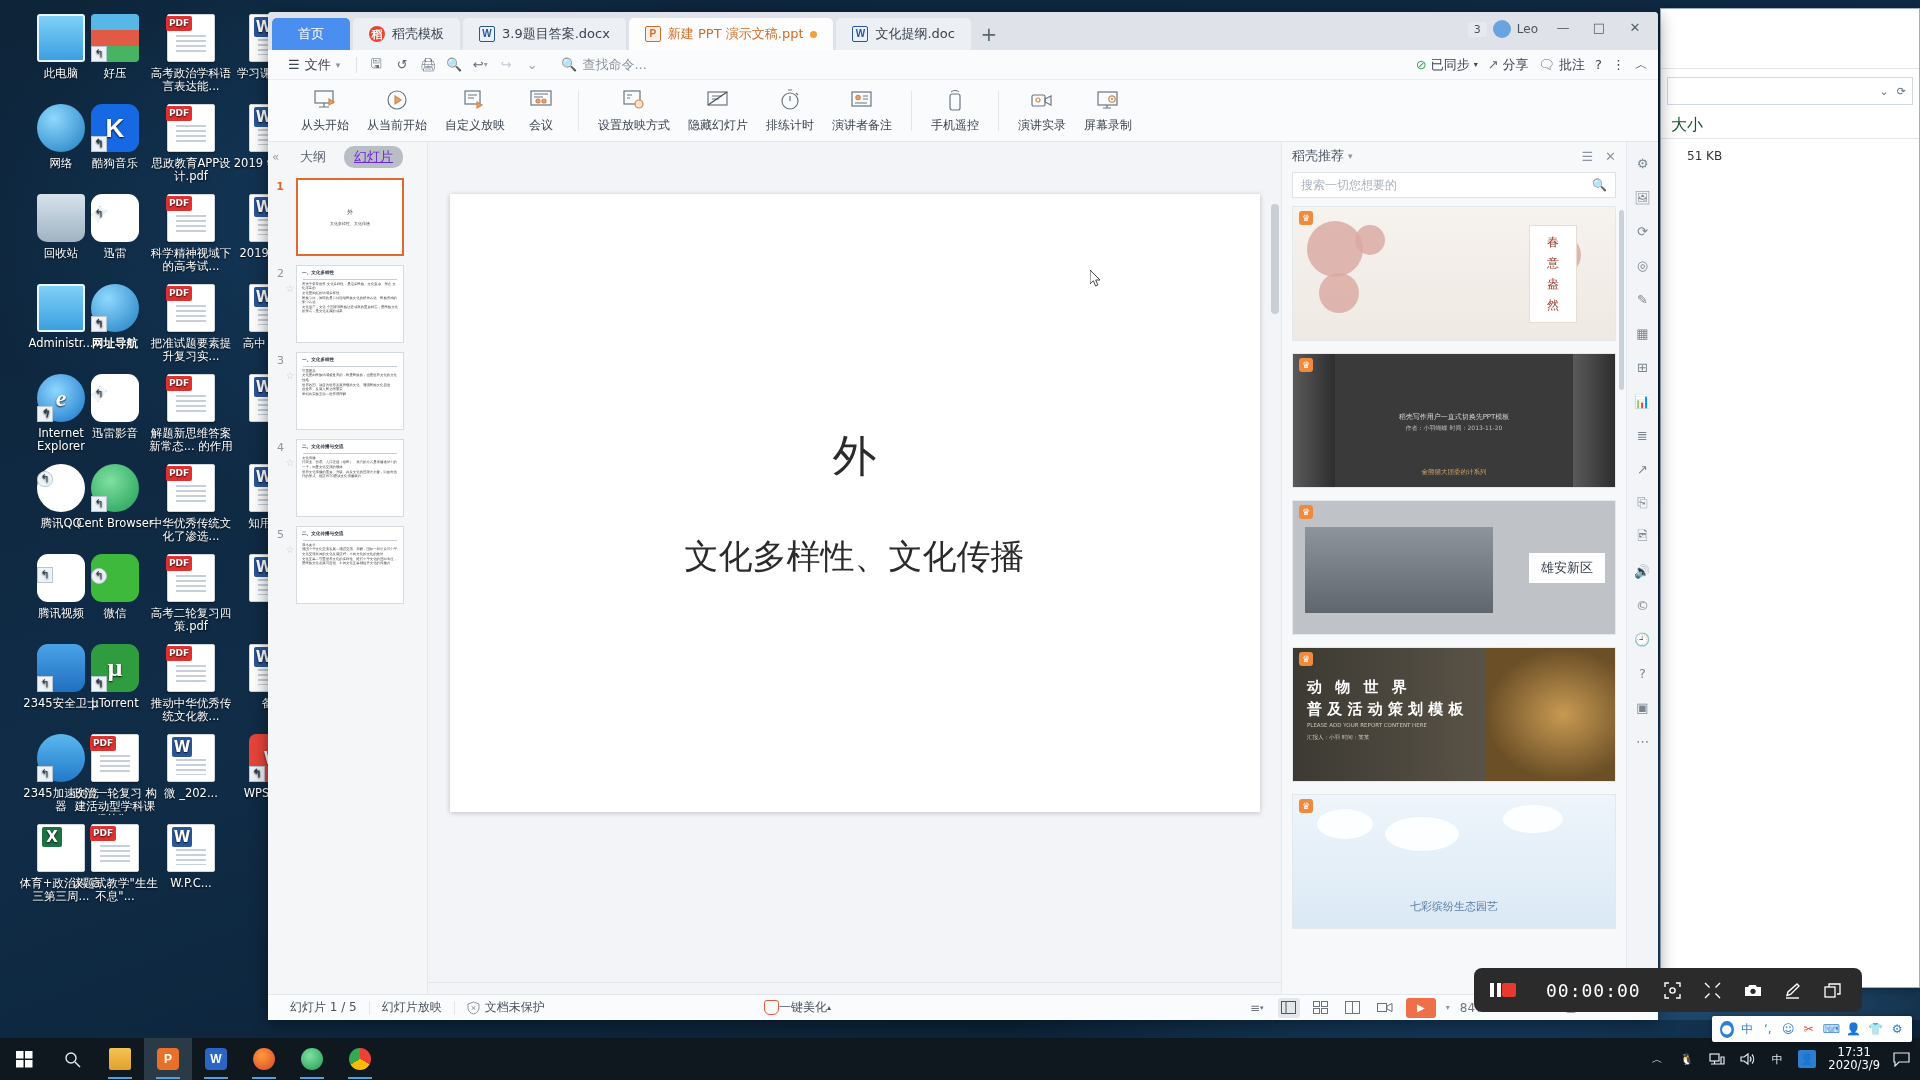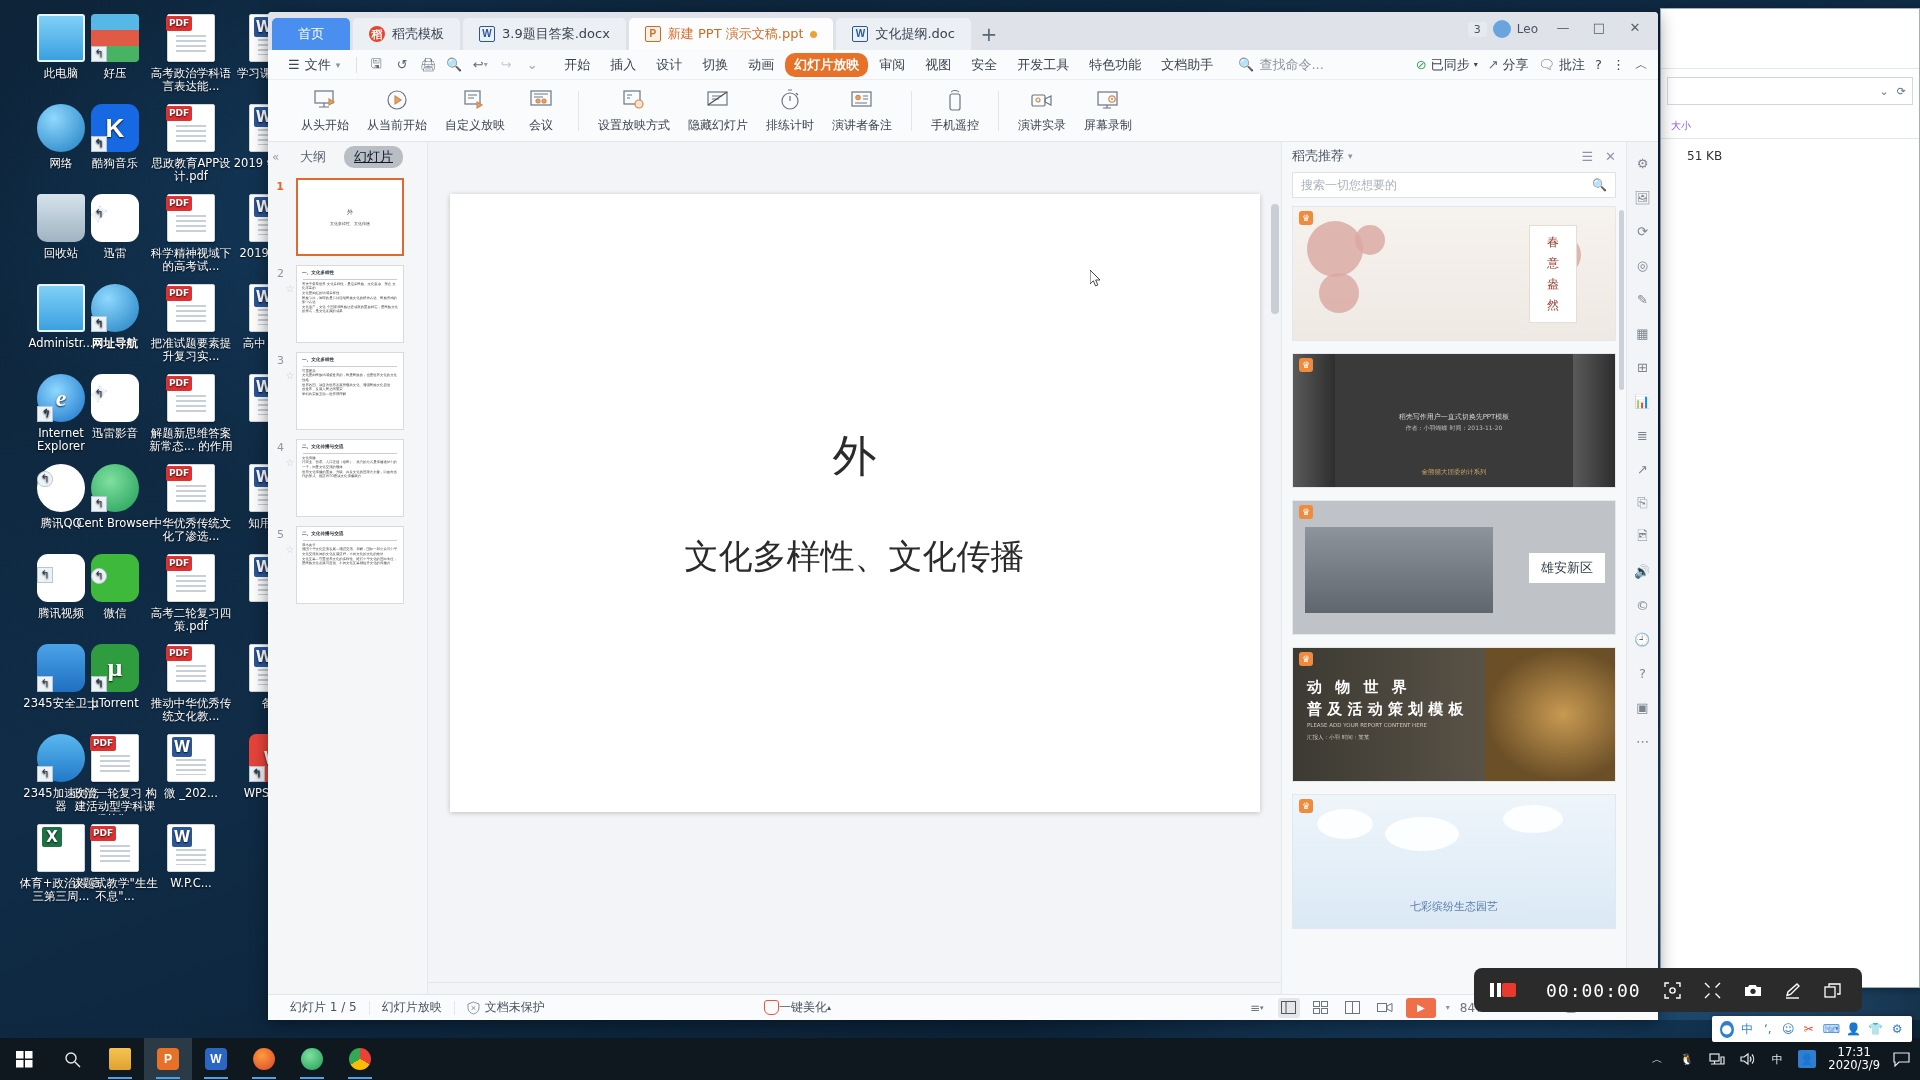--- a/index.html
+++ b/index.html
@@ -69,21 +69,21 @@
   .shortcut:after{content:"↰";position:absolute;left:0;bottom:0;width:14px;height:14px;background:#eef3f7;
         color:#2b3d4d;font-size:11px;line-height:13px;text-align:center;border:1px solid #b9c6d2;}
 
   
   #explorer{position:absolute; left:1660px; top:8px; width:260px; height:980px;
       background:#fff; border:1px solid #9fb0bf; box-shadow:0 2px 10px rgba(0,0,0,.4);}
   #explorer .ex-top{height:60px;border-bottom:1px solid #e2e7ec;}
   #explorer .ex-addr{height:28px;margin:8px 6px;border:1px solid #cfd8e0;display:flex;align-items:center;
       justify-content:flex-end;gap:8px;padding-right:6px;color:#6b7a88;font-size:11px;}
   #explorer .ex-col{display:flex;border-bottom:1px solid #e2e7ec;height:26px;align-items:center;
-      padding-left:10px;color:#8b5cf6;font-size:10px;}
+      padding-left:10px;color:#14532d;font-size:16px;}
   #explorer .ex-val{padding:10px 0 0 26px;color:#333;font-size:12px;}
 
   
   #wps{position:absolute; left:268px; top:12px; width:1390px; height:1008px;
       background:#f2f4f7; box-shadow:0 3px 18px rgba(0,0,0,.45); border-radius:4px 4px 0 0; overflow:hidden;}
 
   
   .tabstrip{height:38px;background:#dfe3e9;display:flex;align-items:flex-end;padding-left:4px;position:relative;}
   .tab{height:32px;display:flex;align-items:center;gap:7px;padding:0 16px;margin-right:3px;
        border-radius:5px 5px 0 0;font-size:13px;color:#3a4350;background:#eceff3;max-width:230px;}
@@ -123,21 +123,21 @@
   .rsep{width:1px;height:40px;background:#e2e6eb;margin:0 10px;}
 
   
   .wbody{height:calc(100% - 38px - 30px - 62px);display:flex;background:#f2f4f7;position:relative;}
 
   
   .slidepane{width:160px;background:#f5f6f8;border-right:1px solid #e4e7eb;display:flex;flex-direction:column;}
   .spane-head{height:30px;display:flex;align-items:center;gap:8px;padding-left:22px;font-size:13px;color:#5d6673;position:relative;}
   .spane-head .collapse{position:absolute;left:4px;color:#98a2ad;font-size:12px;}
   .spane-head .stab{padding:2px 10px;border-radius:10px;}
-  .spane-head .stab.on{background:#b9bec5;color:#0f172a;text-decoration:underline;}
+  .spane-head .stab.on{background:#b9bec5;color:#6d28d9;text-decoration:underline;}
   .spane-list{flex:1;overflow:hidden;padding:6px 0 0 0;}
   .srow{display:flex;margin-bottom:9px;padding-left:2px;}
   .snum{width:14px;text-align:right;font-size:11px;color:#8d96a1;padding-top:2px;}
   .sstar{width:12px;text-align:center;color:#c7ccd3;font-size:10px;padding-top:18px;}
   .sthumb{width:108px;height:78px;background:#fff;border:1px solid #d7dbe0;position:relative;overflow:hidden;}
   .srow.cur .sthumb{border:2px solid #e06a2e;}
   .srow.cur .snum{color:#e06a2e;font-weight:bold;}
   .t-line{height:1.6px;background:#c9ced4;margin:1.6px 6px;}
   .t-head{font-size:4.6px;font-weight:bold;color:#2b3440;padding:4px 5px 2px;}
   .t-bul{font-size:3.4px;color:#444;padding:0 5px;line-height:4.6px;}
@@ -467,34 +467,20 @@
       <span style="font-size:9px;color:#8b949e;">▾</span>
     </div>
     <span class="vsep"></span>
     <div class="qicon">🖫</div>
     <div class="qicon">↺</div>
     <div class="qicon">🖨</div>
     <div class="qicon">🔍</div>
     <div class="qicon">↩<span style="font-size:8px;color:#9aa3ac;">▾</span></div>
     <div class="qicon" style="color:#c2c9d1;">↪</div>
     <div class="qicon" style="color:#9aa3ac;">⌄</div>
-    <div id="menu-items-host" style="display:flex;align-items:center;gap:2px;margin-left:10px;">
-        <span class="mitem">开始</span>
-        <span class="mitem">插入</span>
-        <span class="mitem">设计</span>
-        <span class="mitem">切换</span>
-        <span class="mitem">动画</span>
-        <span class="mitem sel">幻灯片放映</span>
-        <span class="mitem">审阅</span>
-        <span class="mitem">视图</span>
-        <span class="mitem">安全</span>
-        <span class="mitem">开发工具</span>
-        <span class="mitem">特色功能</span>
-        <span class="mitem">文档助手</span>
-      </div>
     <div class="findcmd">
       <span>🔍</span>
       <span>查找命令...</span>
     </div>
     <div class="menuright" id="menu-right-host">
         <span class="mr">
           <span style="color: rgb(58, 165, 93);">⊘</span>
           <span>已同步</span>
           <span style="font-size: 8px;">▾</span>
         </span>

